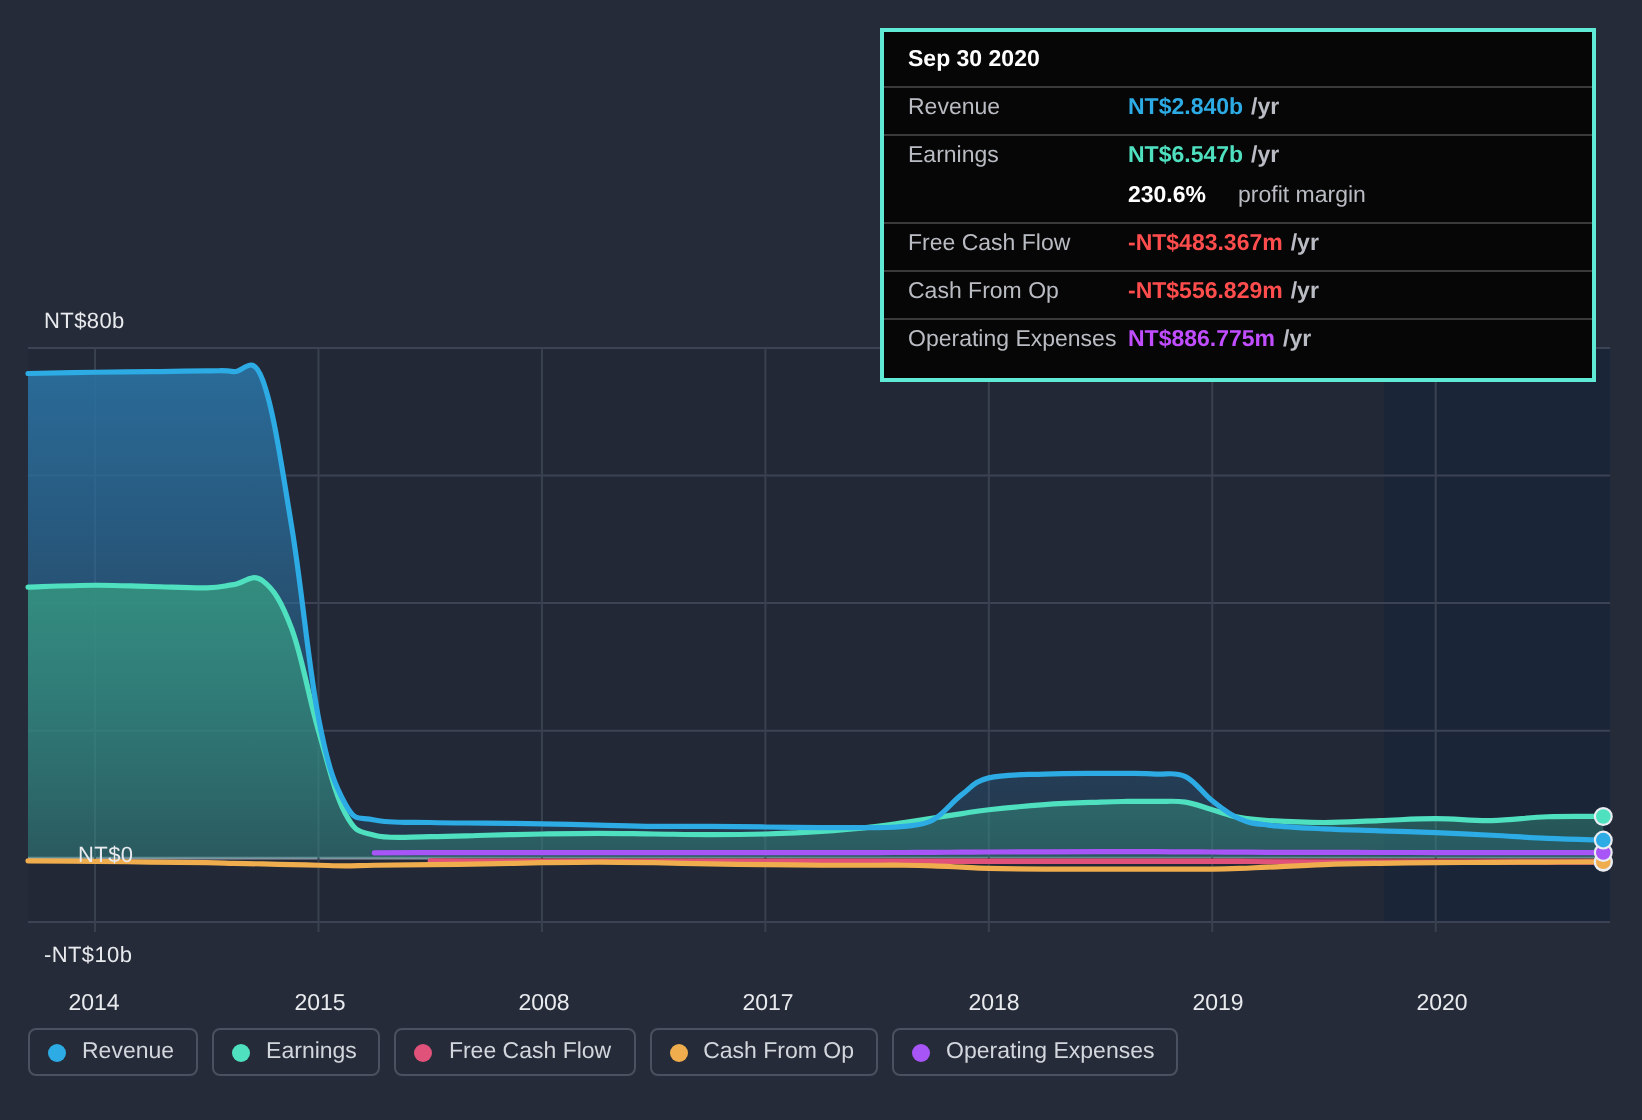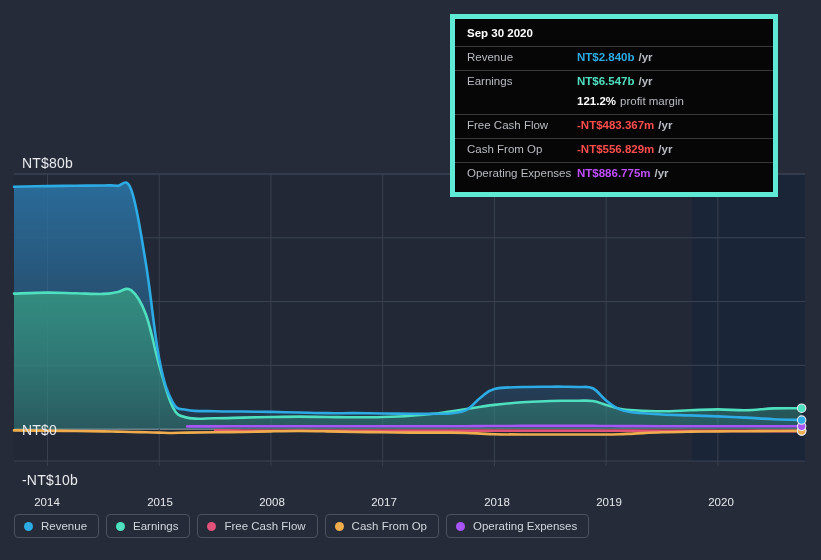--- a/index.html
+++ b/index.html
@@ -10,54 +10,54 @@
     position:relative;
   }
   #stage{position:absolute;left:0;top:0;width:821px;height:560px;}
 
   
   .plot-wrap{position:absolute;left:0;top:0;width:821px;height:475px;}
   .plot-svg{position:absolute;left:0;top:0;}
 
   
   .ylabel{
-    position:absolute;color:#e8eaee;font-size:14px;
+    position:absolute;color:#e8eaee;font-size:11px;
     letter-spacing:.2px;white-space:nowrap;
   }
   .y-top{left:22px;top:155px;}
-  .y-zero{left:22px;top:422px;}
+  .y-zero{left:39px;top:422px;}
   .y-neg{left:22px;top:472px;}
 
   .xlabel{
     position:absolute;color:#e8eaee;font-size:11.5px;
     text-align:center;width:60px;top:496px;
   }
 
   
   .tooltip{
-    position:absolute;left:450px;top:14px;width:328px;
-    background:#060606;border:5px solid #5eead4;
+    position:absolute;left:440px;top:14px;width:358px;
+    background:#060606;border:2px solid #5eead4;
     box-sizing:border-box;padding:8px 0 6px 0;
     font-size:11.5px;color:#d8dbe0;
   }
   .tt-date{
     font-weight:bold;color:#ffffff;font-size:11.5px;
     padding:0 12px 7px 12px;
   }
   .tt-row{
     display:flex;align-items:baseline;
     padding:4px 12px 4px 12px;
     border-top:1px solid #3a3a3a;
     min-height:15px;
   }
   .tt-row.nodiv{border-top:none;padding-top:1px;}
   .tt-label{width:110px;color:#b9bcc2;flex:none;}
   .tt-val{font-weight:bold;}
   .tt-unit{color:#b9bcc2;font-weight:bold;margin-left:4px;}
-  .tt-sub{color:#b9bcc2;font-weight:normal;margin-left:4px;}
+  .tt-sub{color:#b9bcc2;font-weight:normal;margin-left:16px;}
 
   
   .legend{
     position:absolute;left:14px;top:514px;
     display:flex;gap:7px;align-items:center;
   }
   .leg-item{
     display:flex;align-items:center;gap:8px;
     border:1px solid #4a5160;border-radius:4px;
     padding:5px 11px 5px 9px;
@@ -137,21 +137,21 @@
     </div>
 
     <div class="tt-row">
       <span class="tt-label">Earnings</span>
       <span class="tt-val" style="color:#4fe0c0">NT$6.547b</span>
       <span class="tt-unit">/yr</span>
     </div>
 
     <div class="tt-row nodiv">
       <span class="tt-label"></span>
-      <span class="tt-val" style="color:#ffffff">121.2%</span>
+      <span class="tt-val" style="color:#ffffff">230.6%</span>
       <span class="tt-sub">profit margin</span>
     </div>
 
     <div class="tt-row">
       <span class="tt-label">Free Cash Flow</span>
       <span class="tt-val" style="color:#ff4d4d">-NT$483.367m</span>
       <span class="tt-unit">/yr</span>
     </div>
 
     <div class="tt-row">

